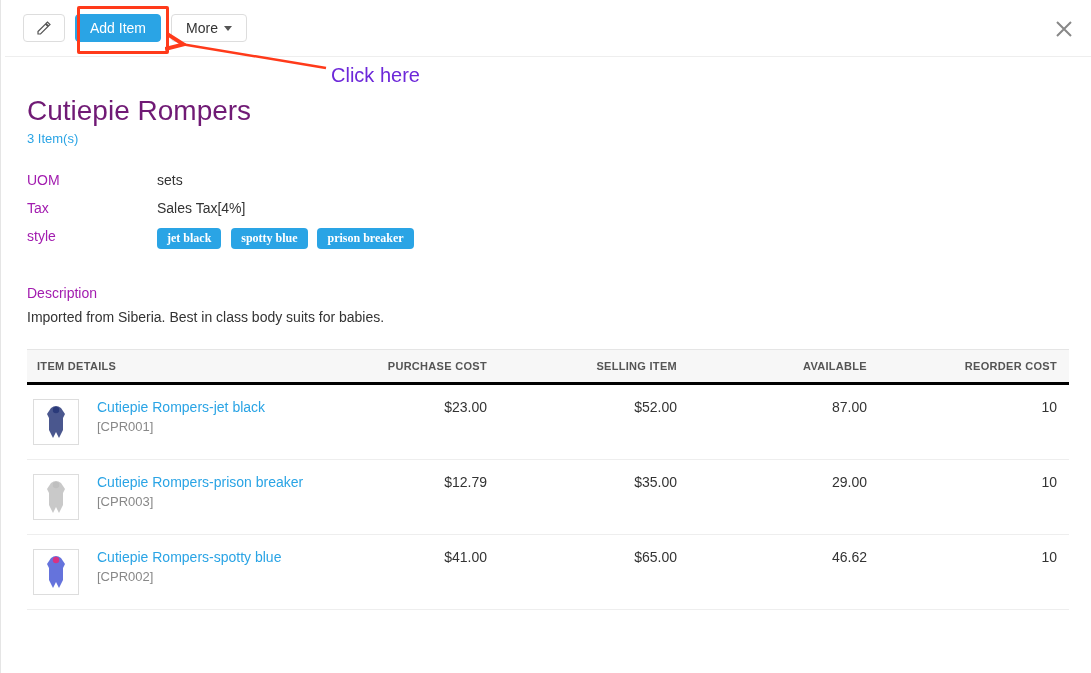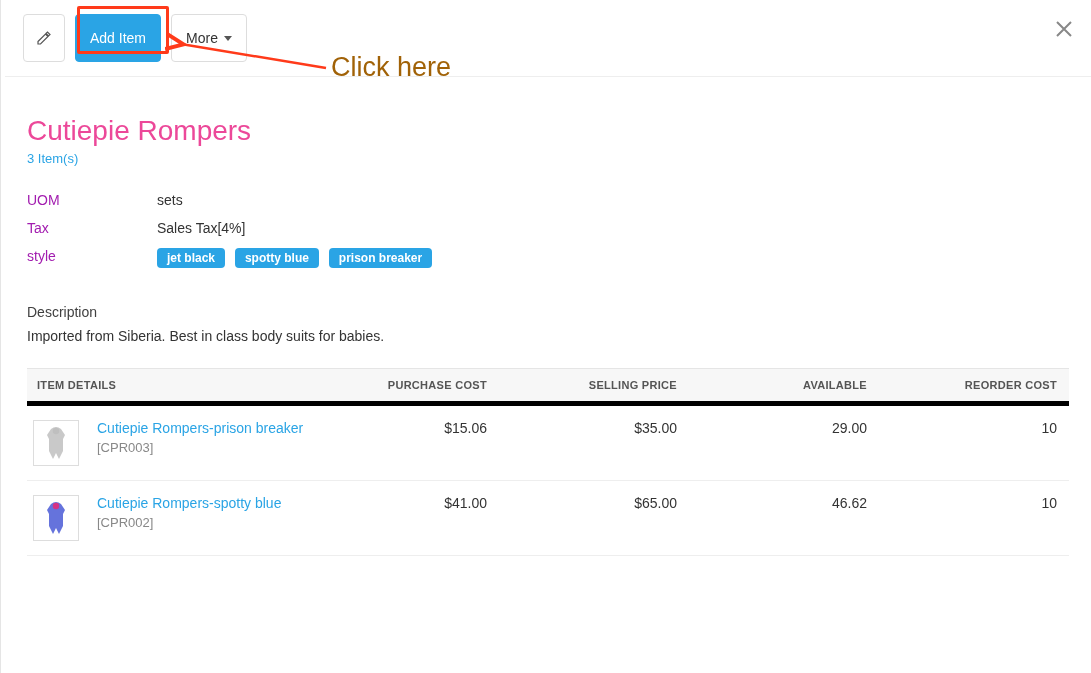--- a/index.html
+++ b/index.html
@@ -20,21 +20,21 @@
     display: flex;
     align-items: center;
     padding: 14px 18px 14px 18px;
     border-bottom: 1px solid #eee;
     position: relative;
   }
   .btn {
     display: inline-flex;
     align-items: center;
     justify-content: center;
-    height: 48px;
+    height: 28px;
     padding: 0 14px;
     border-radius: 4px;
     border: 1px solid #ddd;
     background: #fff;
     color: #333;
     font-size: 14px;
     cursor: pointer;
     margin-right: 10px;
   }
   .btn-icon {
@@ -78,32 +78,32 @@
     position: absolute;
     left: 155px;
     top: 30px;
     width: 200px;
     height: 60px;
     pointer-events: none;
   }
   .annotation-text {
     position: absolute;
     left: 330px;
-    top: 52px;
-    color: #a16207;
-    font-size: 27px;
+    top: 64px;
+    color: #6d28d9;
+    font-size: 20px;
     pointer-events: none;
   }
   .content {
     padding: 30px 22px 0 22px;
   }
   h1.title {
     font-size: 28px;
     font-weight: 400;
-    color: #ec4899;
+    color: #701a75;
     margin-top: 8px;
   }
   .subtitle {
     color: #2aa4e5;
     font-size: 13px;
     margin-top: 4px;
     margin-bottom: 20px;
     display: inline-block;
   }
   .meta {
@@ -130,36 +130,37 @@
   }
   .tag {
     display: inline-block;
     background: #2aa4e5;
     color: #fff;
     font-size: 12px;
     font-weight: 600;
     padding: 3px 10px;
     border-radius: 4px;
     margin-right: 6px;
+    font-family: Liberation Serif, serif;
   }
   .desc-label {
-    color: #404040;
+    color: #a21caf;
     margin-bottom: 8px;
   }
   .desc-text {
     margin-bottom: 24px;
   }
   table.items {
     width: 100%;
     border-collapse: collapse;
   }
   table.items thead th {
     background: #f7f7f7;
     border-top: 1px solid #e5e5e5;
-    border-bottom: 5px solid #000000;
+    border-bottom: 3px solid #000000;
     font-size: 11px;
     font-weight: 600;
     color: #555;
     text-align: right;
     padding: 10px 12px;
     letter-spacing: 0.3px;
   }
   table.items thead th:first-child { text-align: left; padding-left: 10px; }
   table.items tbody td {
     border-bottom: 1px solid #eee;
@@ -263,42 +264,62 @@
     </div>
 
     <div class="desc-label">Description</div>
     <div class="desc-text">Imported from Siberia. Best in class body suits for babies.</div>
 
     <table class="items">
       <thead>
         <tr>
           <th>ITEM DETAILS</th>
           <th class="col-purchase">PURCHASE COST</th>
-          <th class="col-selling">SELLING PRICE</th>
+          <th class="col-selling">SELLING ITEM</th>
           <th class="col-avail">AVAILABLE</th>
           <th class="col-reorder">REORDER COST</th>
         </tr>
       </thead>
       <tbody id="item-rows">
           <tr>
             <td>
               <div class="item-cell">
                 <div class="thumb">
                   <svg width="30" height="36" viewBox="0 0 30 36">
+                    <path d="M10 4 Q15 0 20 4 L24 10 L22 14 L22 26 L18 34 L15 28 L12 34 L8 26 L8 14 L6 10 Z" fill="#2a3a7a" opacity="0.85"></path>
+                    <circle cx="15" cy="6" r="3.2" fill="#2a3a7a"></circle>
+                  </svg>
+                </div>
+                <div>
+                  <div class="item-name">Cutiepie Rompers-jet black</div>
+                  <div class="item-sku">[CPR001]</div>
+                </div>
+              </div>
+            </td>
+            <td>$23.00</td>
+            <td>$52.00</td>
+            <td>87.00</td>
+            <td>10</td>
+          </tr>
+          <tr>
+            <td>
+              <div class="item-cell">
+                <div class="thumb">
+                  <svg width="30" height="36" viewBox="0 0 30 36">
                     <path d="M10 4 Q15 0 20 4 L24 10 L22 14 L22 26 L18 34 L15 28 L12 34 L8 26 L8 14 L6 10 Z" fill="#bfbfbf" opacity="0.85"></path>
                     <circle cx="15" cy="6" r="3.2" fill="#bfbfbf"></circle>
                   </svg>
                 </div>
                 <div>
                   <div class="item-name">Cutiepie Rompers-prison breaker</div>
                   <div class="item-sku">[CPR003]</div>
                 </div>
               </div>
             </td>
-            <td>$15.06</td>
+            <td>$12.79</td>
             <td>$35.00</td>
             <td>29.00</td>
             <td>10</td>
           </tr>
           <tr>
             <td>
               <div class="item-cell">
                 <div class="thumb">
                   <svg width="30" height="36" viewBox="0 0 30 36">
                     <path d="M10 4 Q15 0 20 4 L24 10 L22 14 L22 26 L18 34 L15 28 L12 34 L8 26 L8 14 L6 10 Z" fill="#4a5bd6" opacity="0.85"></path>

